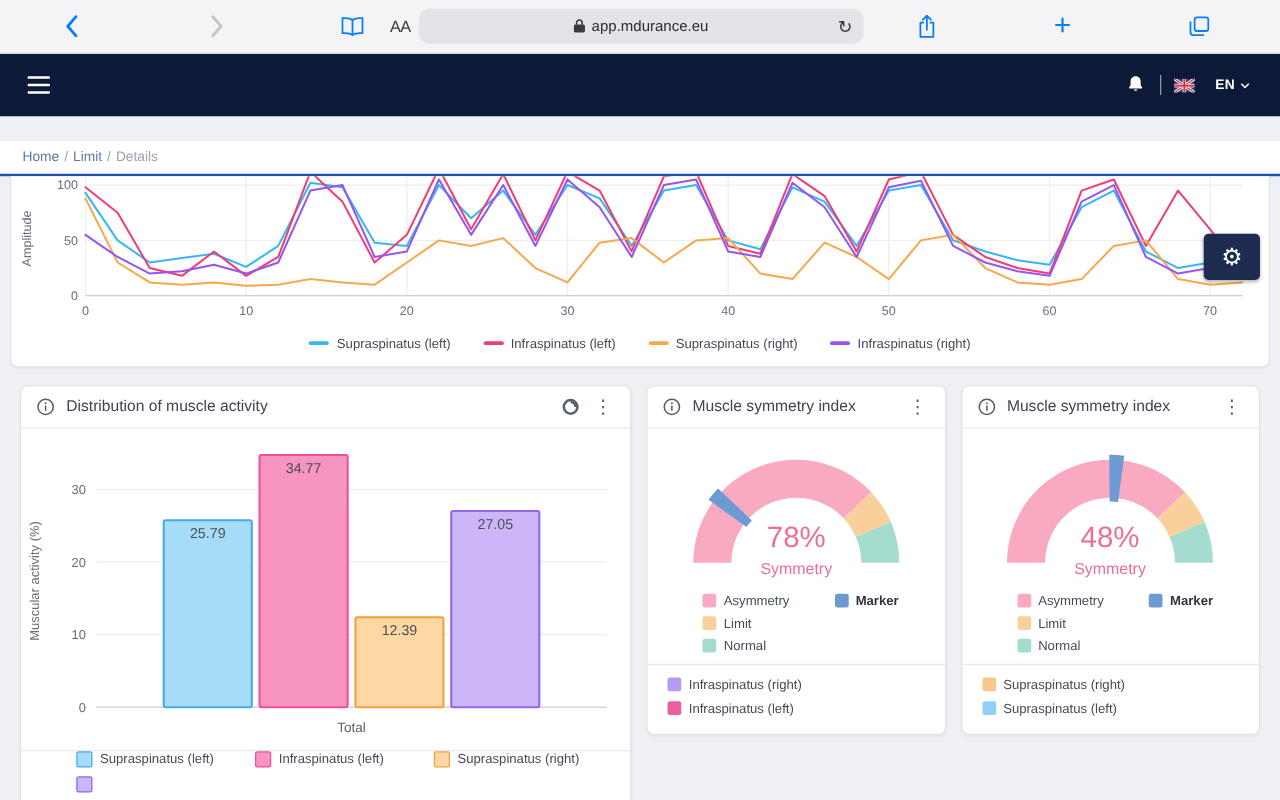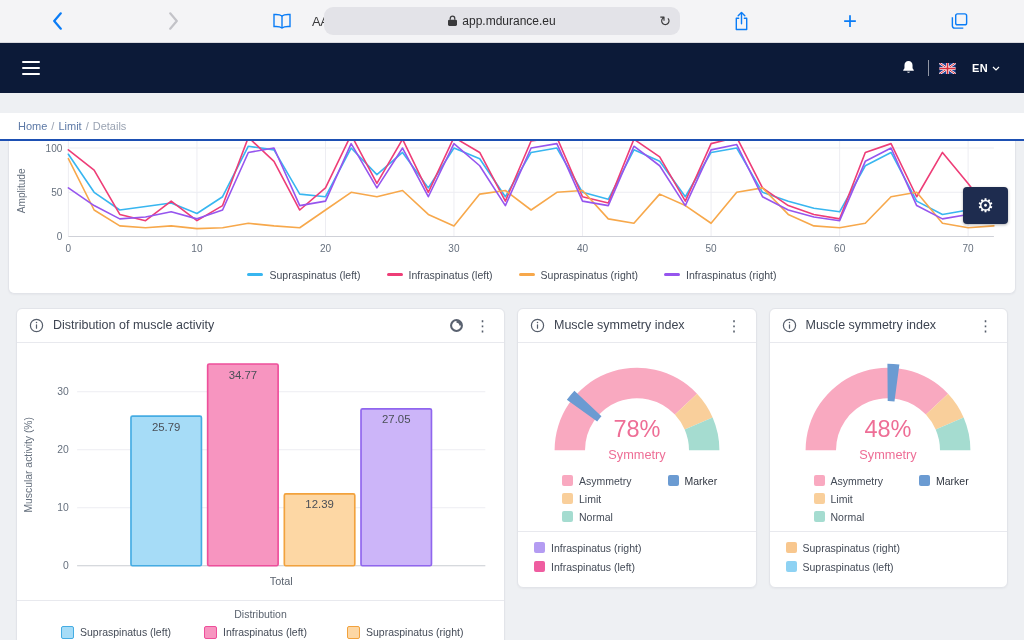--- a/index.html
+++ b/index.html
@@ -6,21 +6,21 @@
   body{width:1024px;height:640px;overflow:hidden;background:#eef0f3;
        font-family:"Liberation Sans", sans-serif;color:#333;}
   svg{font-family:"Liberation Sans", sans-serif;}
 
   
   .browser-bar{position:relative;height:42px;background:#f4f4f6;border-bottom:1px solid #d9d9de;}
   .browser-bar .bi{position:absolute;top:50%;transform:translateY(-50%);background:none;border:none;
       padding:0;cursor:pointer;display:flex;align-items:center;justify-content:center;}
   .b-back{left:52px;} .b-fwd{left:168px;} .b-book{left:272px;}
   .b-aa{left:312px;font-size:13px;color:#3a3a3c;letter-spacing:-.5px;}
-  .url-pill{position:absolute;left:324px;top:50%;transform:translateY(-50%);width:356px;height:28px;
+  .url-pill{position:absolute;left:335px;top:50%;transform:translateY(-50%);width:356px;height:28px;
       background:#e3e3e8;border-radius:9px;display:flex;align-items:center;justify-content:center;
       gap:5px;font-size:12px;color:#2c2c2e;cursor:text;}
   .url-pill .reload{position:absolute;right:9px;font-size:14px;color:#3a3a3c;cursor:pointer;}
   .b-share{left:733px;} .b-plus{left:843px;font-size:24px;color:#0a7cf6;font-weight:300;}
   .b-tabs{left:950px;}
 
   
   .app-header{height:50px;background:#0c1a38;display:flex;align-items:center;padding:0 18px;}
   .hamburger{background:none;border:none;cursor:pointer;display:flex;flex-direction:column;gap:3.5px;padding:4px;}
   .hamburger span{display:block;width:18px;height:2.4px;background:#fff;border-radius:1px;}
@@ -60,21 +60,21 @@
   .icon-btn{background:none;border:none;padding:0;cursor:pointer;display:flex;align-items:center;}
 
   .dist-card svg{display:block;width:100%;height:auto;}
   .divider{border-top:1px solid #e8e9ee;margin:0;}
   .legend-title{text-align:center;font-size:10.5px;color:#5b636f;margin:7px 0 6px;}
   .legend-grid{display:grid;grid-template-columns:repeat(3,1fr);row-gap:7px;padding:0 14px 14px 44px;}
 
   .li{display:flex;align-items:center;gap:6px;font-size:10.5px;color:#444b57;white-space:nowrap;}
   .sw{width:11px;height:11px;border-radius:2px;flex:none;}
   .sw-line{width:16px;height:3px;border-radius:2px;flex:none;}
-  .li.bold span:last-child{font-weight:normal;color:#2f3540;}
+  .li.bold span:last-child{font-weight:bold;color:#2f3540;}
 
   .gauge-card svg.gauge{display:block;width:206px;height:116px;margin:6px auto 2px;}
   .gauge-legend{display:flex;padding:8px 16px 8px;margin-left:28px;}
   .gauge-legend .zcol{flex:1;display:flex;flex-direction:column;gap:6px;}
   .gauge-legend .mcol{width:72px;}
   .muscle-legend{display:flex;flex-direction:column;gap:7px;padding:10px 16px 14px;}
 </style>
 </head>
 <body>
 
@@ -255,21 +255,20 @@
           <text x="144" y="84.6" text-anchor="middle" font-size="11" fill="#4a4f57">25.79</text>
           <rect x="184" y="20.3" width="68" height="194.7" rx="1.5" fill="#f795c0" stroke="#ee4f9b" stroke-width="1.6"></rect>
           <text x="218" y="34.3" text-anchor="middle" font-size="11" fill="#4a4f57">34.77</text>
           <rect x="258" y="145.6" width="68" height="69.4" rx="1.5" fill="#fdd7a4" stroke="#f2a23d" stroke-width="1.6"></rect>
           <text x="292" y="159.6" text-anchor="middle" font-size="11" fill="#4a4f57">12.39</text>
           <rect x="332" y="63.5" width="68" height="151.5" rx="1.5" fill="#ccb5f9" stroke="#9066ee" stroke-width="1.6"></rect>
           <text x="366" y="77.5" text-anchor="middle" font-size="11" fill="#4a4f57">27.05</text>
           <text x="255" y="234" text-anchor="middle" font-size="10.5" fill="#5b636f">Total</text>
         </svg>
       <div class="divider"></div>
-      <div class="legend-title">Distribution</div>
       <div class="legend-grid" id="dist-legend">
           <div class="li">
             <span class="sw" style="background: rgb(166, 220, 247); border: 1.5px solid rgb(69, 172, 227);"></span>
             <span>Supraspinatus (left)</span>
           </div>
           <div class="li">
             <span class="sw" style="background: rgb(247, 149, 192); border: 1.5px solid rgb(238, 79, 155);"></span>
             <span>Infraspinatus (left)</span>
           </div>
           <div class="li">

